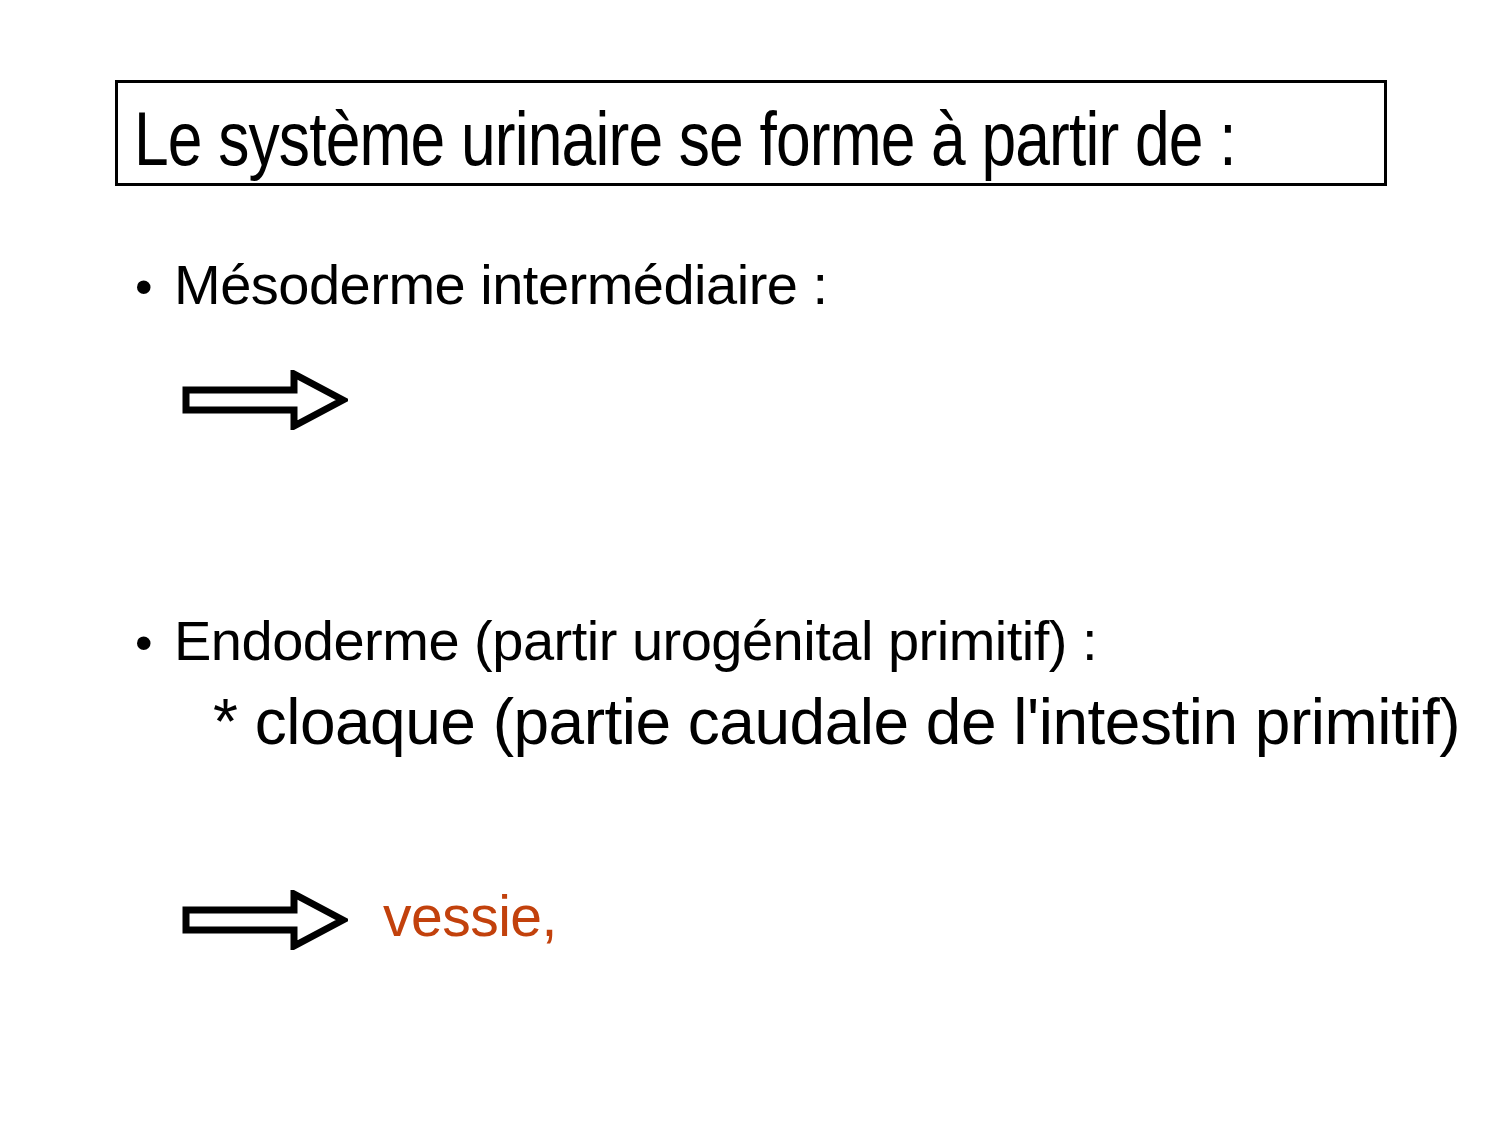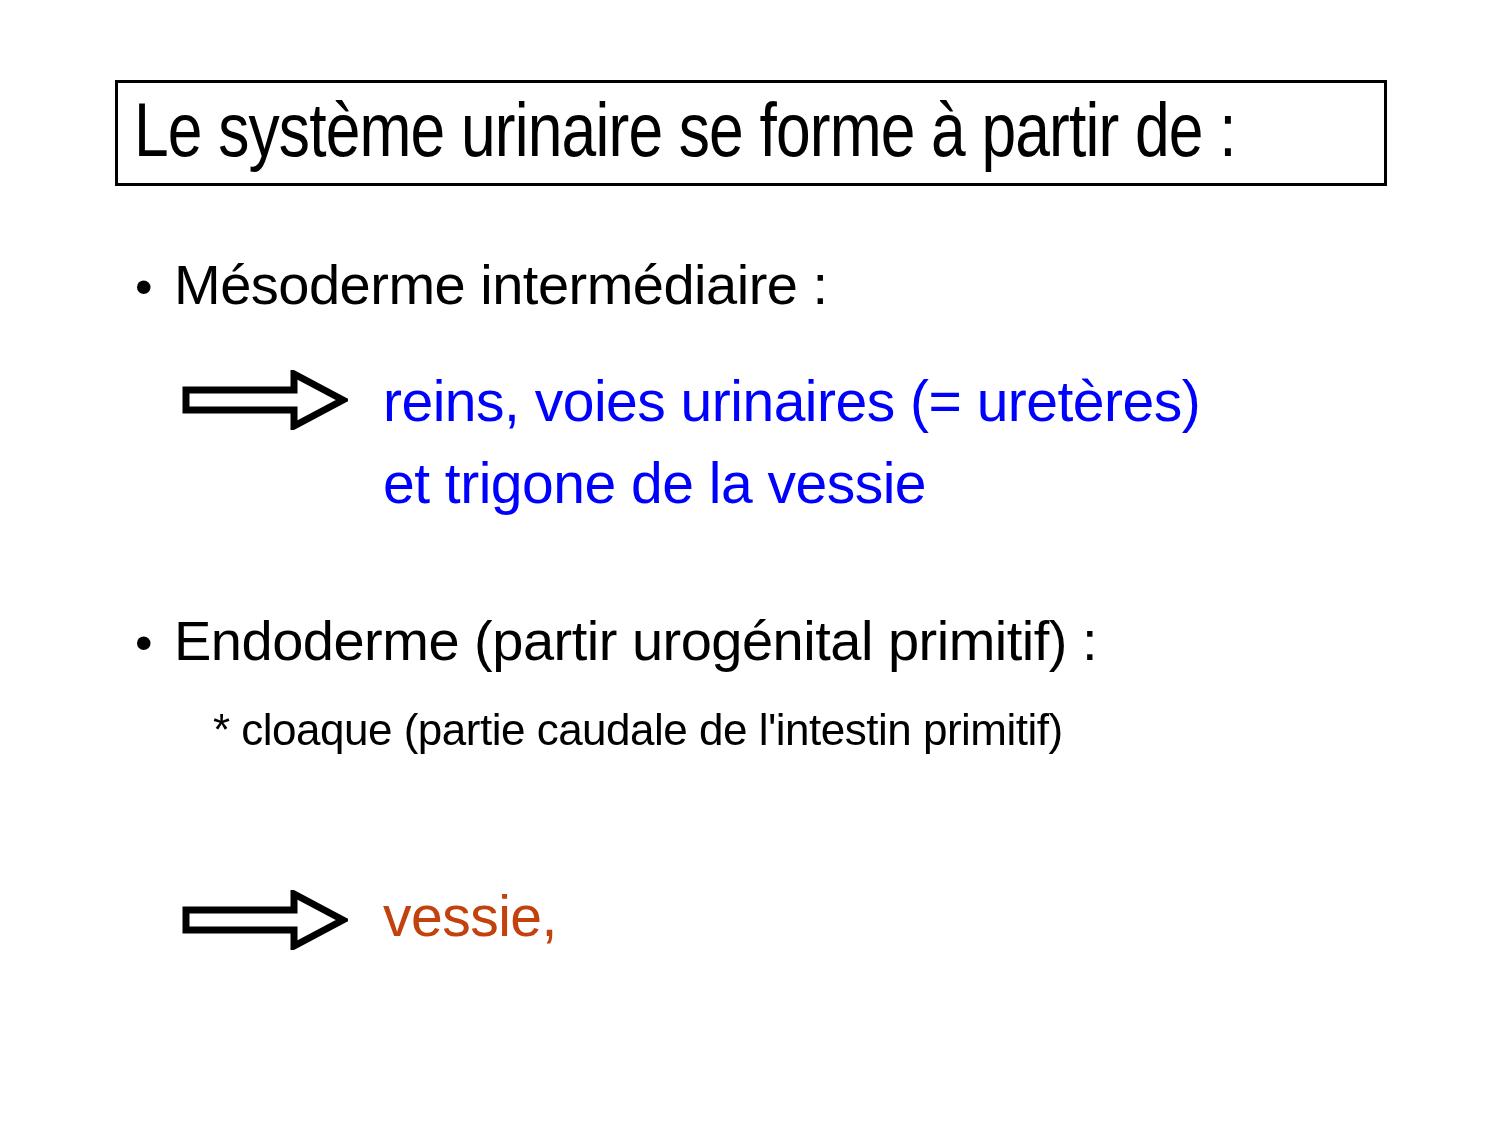--- a/index.html
+++ b/index.html
@@ -20,21 +20,21 @@
   
   .title-box {
     position: absolute;
     left: 115px;
     top: 80px;
     width: 1272px;
     height: 106px;
     border: 3px solid #000000;
     box-sizing: border-box;
     display: flex;
-    align-items: center;
+    align-items: flex-end;
     padding-left: 16px;
   }
   .title-text {
     font-size: 76px;
     letter-spacing: -1px;
     white-space: nowrap;
     transform: scaleX(0.82);
     transform-origin: left center;
     line-height: 1;
     padding-bottom: 6px;
@@ -55,25 +55,24 @@
     margin-right: 22px;
   }
   #bullet-mesoderme { top: 252px; }
   #bullet-endoderme { top: 608px; }
 
   
   .sub-items {
     position: absolute;
     left: 213px;
     top: 684px;
-    font-size: 44px;
+    font-size: 64px;
     letter-spacing: -0.5px;
     line-height: 76px;
     white-space: nowrap;
-    margin-top: 8px;
   }
 
   
   .arrow-icon {
     position: absolute;
     left: 182px;
     width: 166px;
     height: 60px;
   }
   #arrow-1 { top: 370px; }
@@ -101,24 +100,20 @@
 
   <div class="bullet-line" id="bullet-mesoderme">
     <span class="marker">•</span>
     <span>Mésoderme intermédiaire :</span>
   </div>
 
   <svg class="arrow-icon" id="arrow-1" viewBox="0 0 166 60">
     <polygon points="4,20 112,20 112,4 161,30 112,56 112,40 4,40" fill="#ffffff" stroke="#000000" stroke-width="7" stroke-linejoin="miter"></polygon>
   </svg>
 
-  <div class="result-block" id="result-1" style="color:#0000FF">
-    <div>reins, voies urinaires (= uretères)</div>
-    <div>et trigone de la vessie</div>
-  </div>
 
   <div class="bullet-line" id="bullet-endoderme">
     <span class="marker">•</span>
     <span>Endoderme (partir urogénital primitif) :</span>
   </div>
 
   <div class="sub-items">
     <div>* cloaque (partie caudale de l'intestin primitif)</div>
   </div>
 

